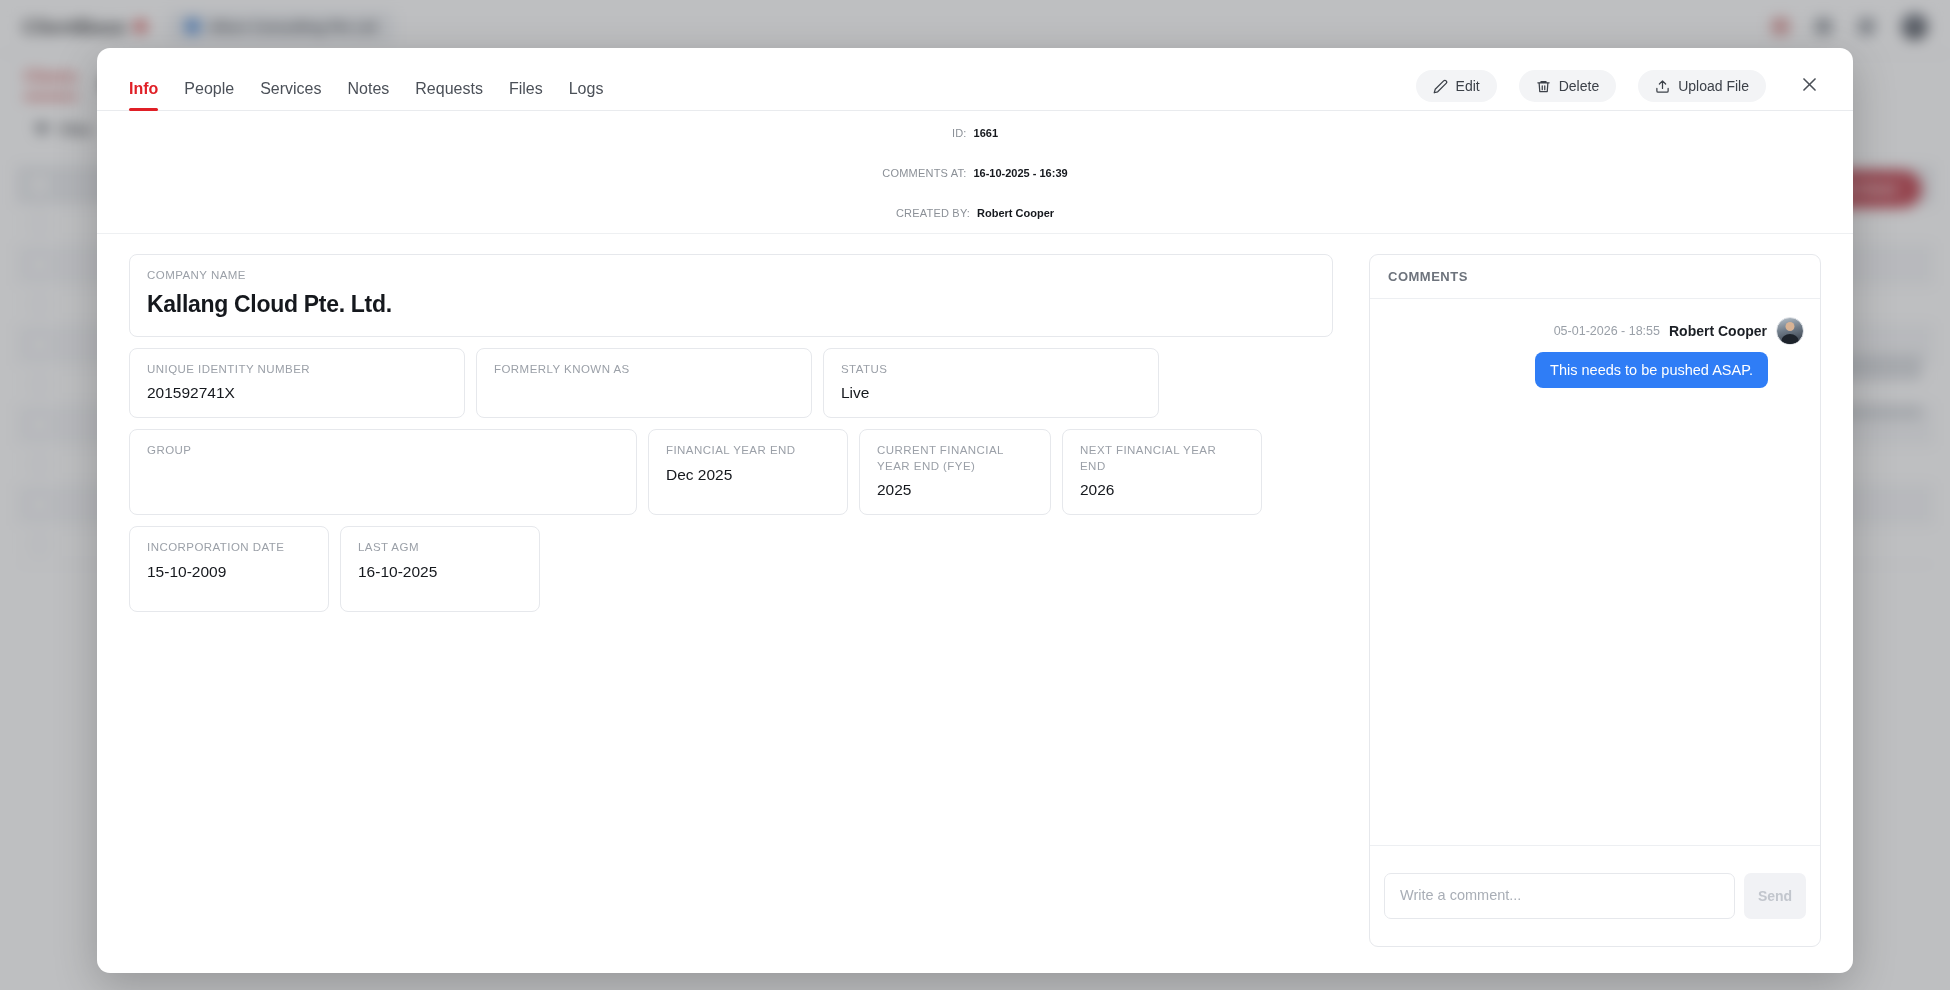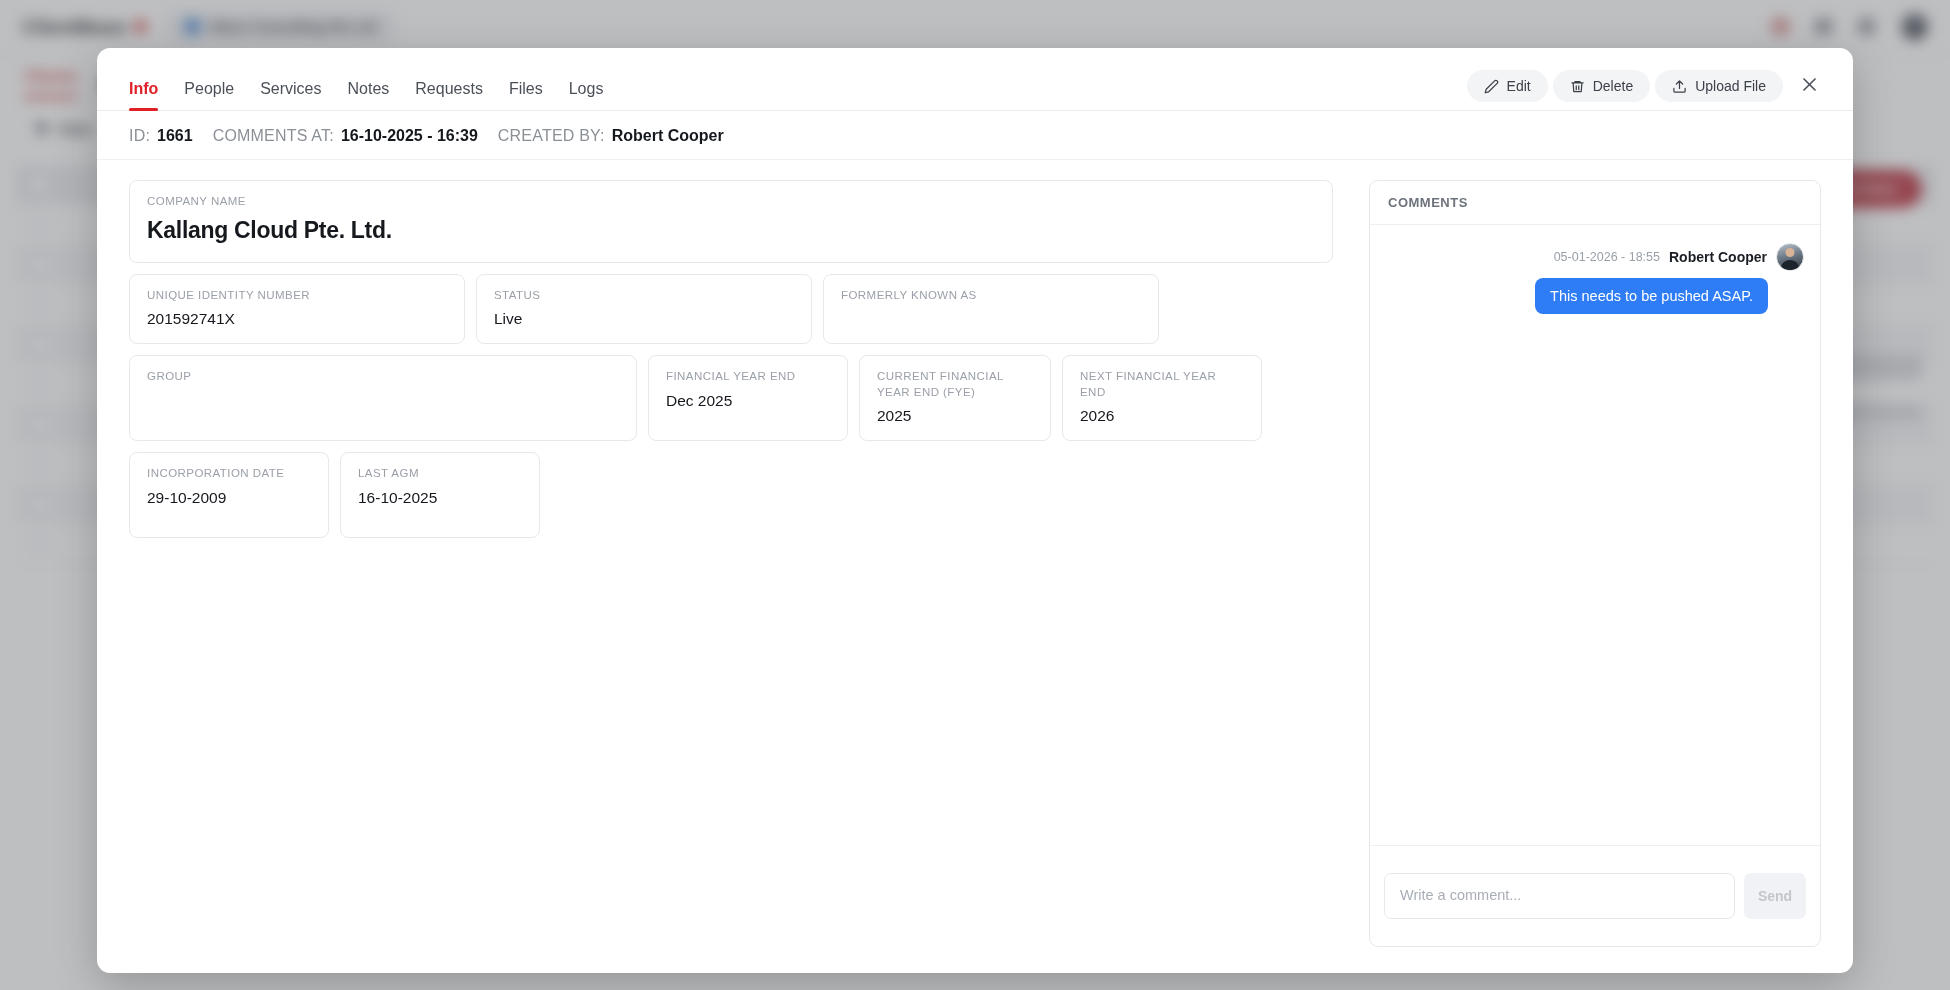--- a/index.html
+++ b/index.html
@@ -187,21 +187,21 @@
     left: 0; right: 13px; bottom: -1px;
     height: 3px;
     background: #e01f26;
     border-radius: 2px;
   }
 
   .tab-actions {
     margin-left: auto;
     display: flex;
     align-items: center;
-    gap: 5px;
+    gap: 22px;
     padding-bottom: 8px;
   }
   .act-btn {
     display: inline-flex;
     align-items: center;
     gap: 8px;
     background: #f3f4f6;
     border: none;
     border-radius: 18px;
     padding: 8px 17px;
@@ -215,24 +215,25 @@
     background: none; border: none;
     padding: 5px 4px 5px 12px;
     cursor: pointer;
     display: flex; align-items: center;
   }
 
   
   .meta-row {
     display: flex;
     align-items: center;
-    gap: 20px;
+    gap: 28px;
     padding: 16px 32px 14px 32px;
-    font-size: 16px;
+    font-size: 11px;
     border-bottom: 1px solid #eef0f2;
+    flex-direction: column;
   }
   .meta-item { display: flex; align-items: baseline; gap: 7px; }
   .meta-label { color: #8b9097; letter-spacing: 0.2px; }
   .meta-value { color: #15181d; font-weight: 600; }
 
   
   .modal-body {
     flex: 1;
     display: flex;
     gap: 36px;
@@ -543,30 +544,30 @@
         <div class="field company">
           <div class="field-label">COMPANY NAME</div>
           <div class="field-value">Kallang Cloud Pte. Ltd.</div>
         </div>
 
         <div class="field w-uen">
           <div class="field-label">UNIQUE IDENTITY NUMBER</div>
           <div class="field-value">201592741X</div>
         </div>
 
+        <div class="field w-fka">
+          <div class="field-label">FORMERLY KNOWN AS</div>
+          <div class="field-value"></div>
+        </div>
+
         <div class="field w-status">
           <div class="field-label">STATUS</div>
           <div class="field-value">Live</div>
         </div>
 
-        <div class="field w-fka">
-          <div class="field-label">FORMERLY KNOWN AS</div>
-          <div class="field-value"></div>
-        </div>
-
 
         <div class="field w-group">
           <div class="field-label">GROUP</div>
           <div class="field-value"></div>
         </div>
 
         <div class="field w-small">
           <div class="field-label">FINANCIAL YEAR END</div>
           <div class="field-value">Dec 2025</div>
         </div>
@@ -576,21 +577,21 @@
           <div class="field-value">2025</div>
         </div>
 
         <div class="field w-small">
           <div class="field-label">NEXT FINANCIAL YEAR END</div>
           <div class="field-value">2026</div>
         </div>
 
         <div class="field w-small">
           <div class="field-label">INCORPORATION DATE</div>
-          <div class="field-value">29-10-2009</div>
+          <div class="field-value">15-10-2009</div>
         </div>
 
         <div class="field w-small">
           <div class="field-label">LAST AGM</div>
           <div class="field-value">16-10-2025</div>
         </div>
 
       </div>
     </div>
 

